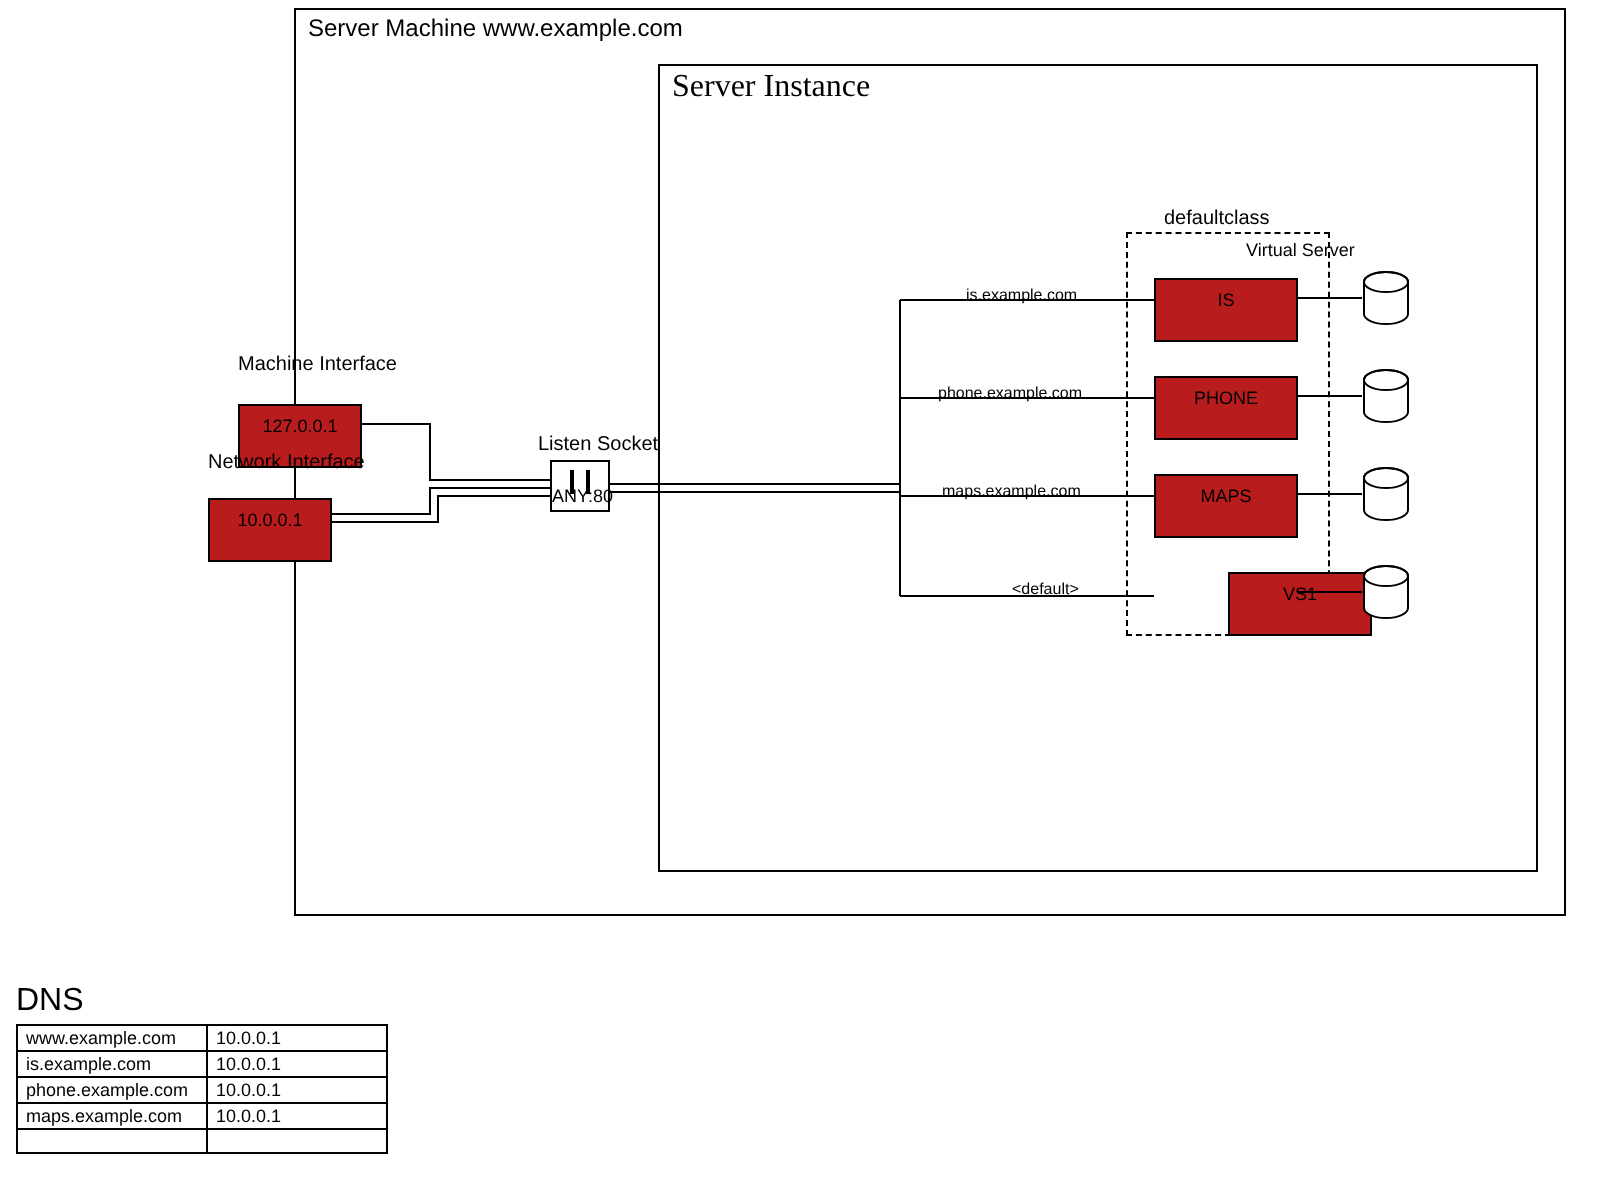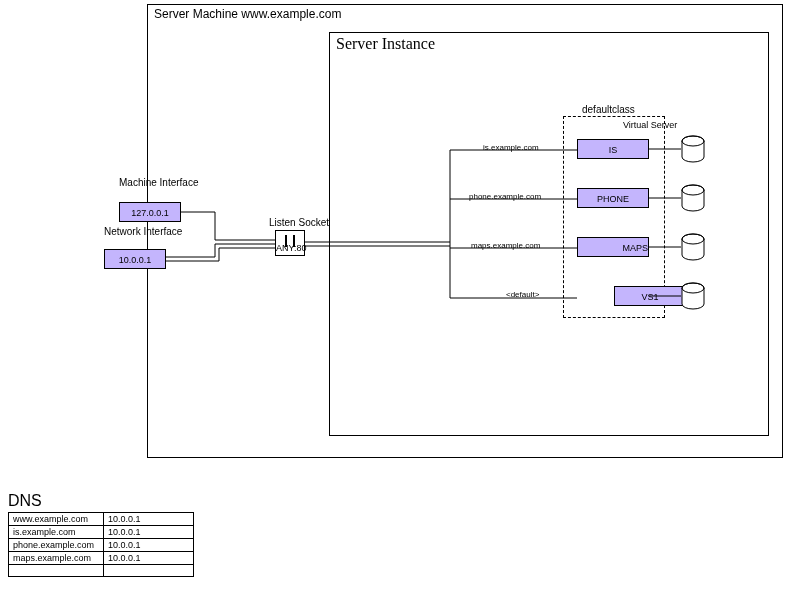--- a/index.html
+++ b/index.html
@@ -28,24 +28,24 @@
     position: absolute;
     top: 2px;
     left: 6px;
   }
   .dotted {
     border: 1px dashed #000;
   }
   .small-box {
     position: absolute;
     border: 1px solid #000;
-    background: #c4b5fd;
+    background: #b91c1c;
     text-align: center;
     line-height: 20px;
-    height: 20px;
+    height: 32px;
     box-sizing: border-box;
     font-size: 9px;
   }
   svg.connector {
     position: absolute;
     left: 0;
     top: 0;
     width: 800px;
     height: 592px;
     pointer-events: none;
@@ -122,21 +122,21 @@
   <div class="small-box" style="left:577px; top:188px; width:72px;">
     <span>PHONE</span>
   </div>
   <svg class="cyl" style="left:680px; top:184px;" width="26" height="30" viewBox="0 0 26 30">
     <ellipse cx="13" cy="6" rx="11" ry="5" fill="#fff" stroke="#000"></ellipse>
     <path d="M2 6 V22 A11 5 0 0 0 24 22 V6" fill="#fff" stroke="#000"></path>
     <ellipse cx="13" cy="6" rx="11" ry="5" fill="none" stroke="#000"></ellipse>
   </svg>
 
   <span class="label" style="left:471px; top:241px; font-size:8px;">maps.example.com</span>
-  <div class="small-box" style="left:577px; top:237px; width:72px;text-align:right;">
+  <div class="small-box" style="left:577px; top:237px; width:72px;">
     <span>MAPS</span>
   </div>
   <svg class="cyl" style="left:680px; top:233px;" width="26" height="30" viewBox="0 0 26 30">
     <ellipse cx="13" cy="6" rx="11" ry="5" fill="#fff" stroke="#000"></ellipse>
     <path d="M2 6 V22 A11 5 0 0 0 24 22 V6" fill="#fff" stroke="#000"></path>
     <ellipse cx="13" cy="6" rx="11" ry="5" fill="none" stroke="#000"></ellipse>
   </svg>
 
   <span class="label" style="left:506px; top:290px; font-size:8px;">&lt;default&gt;</span>
   <div class="small-box" style="left:577px; top:286px; width:72px;margin-left:37px;">

